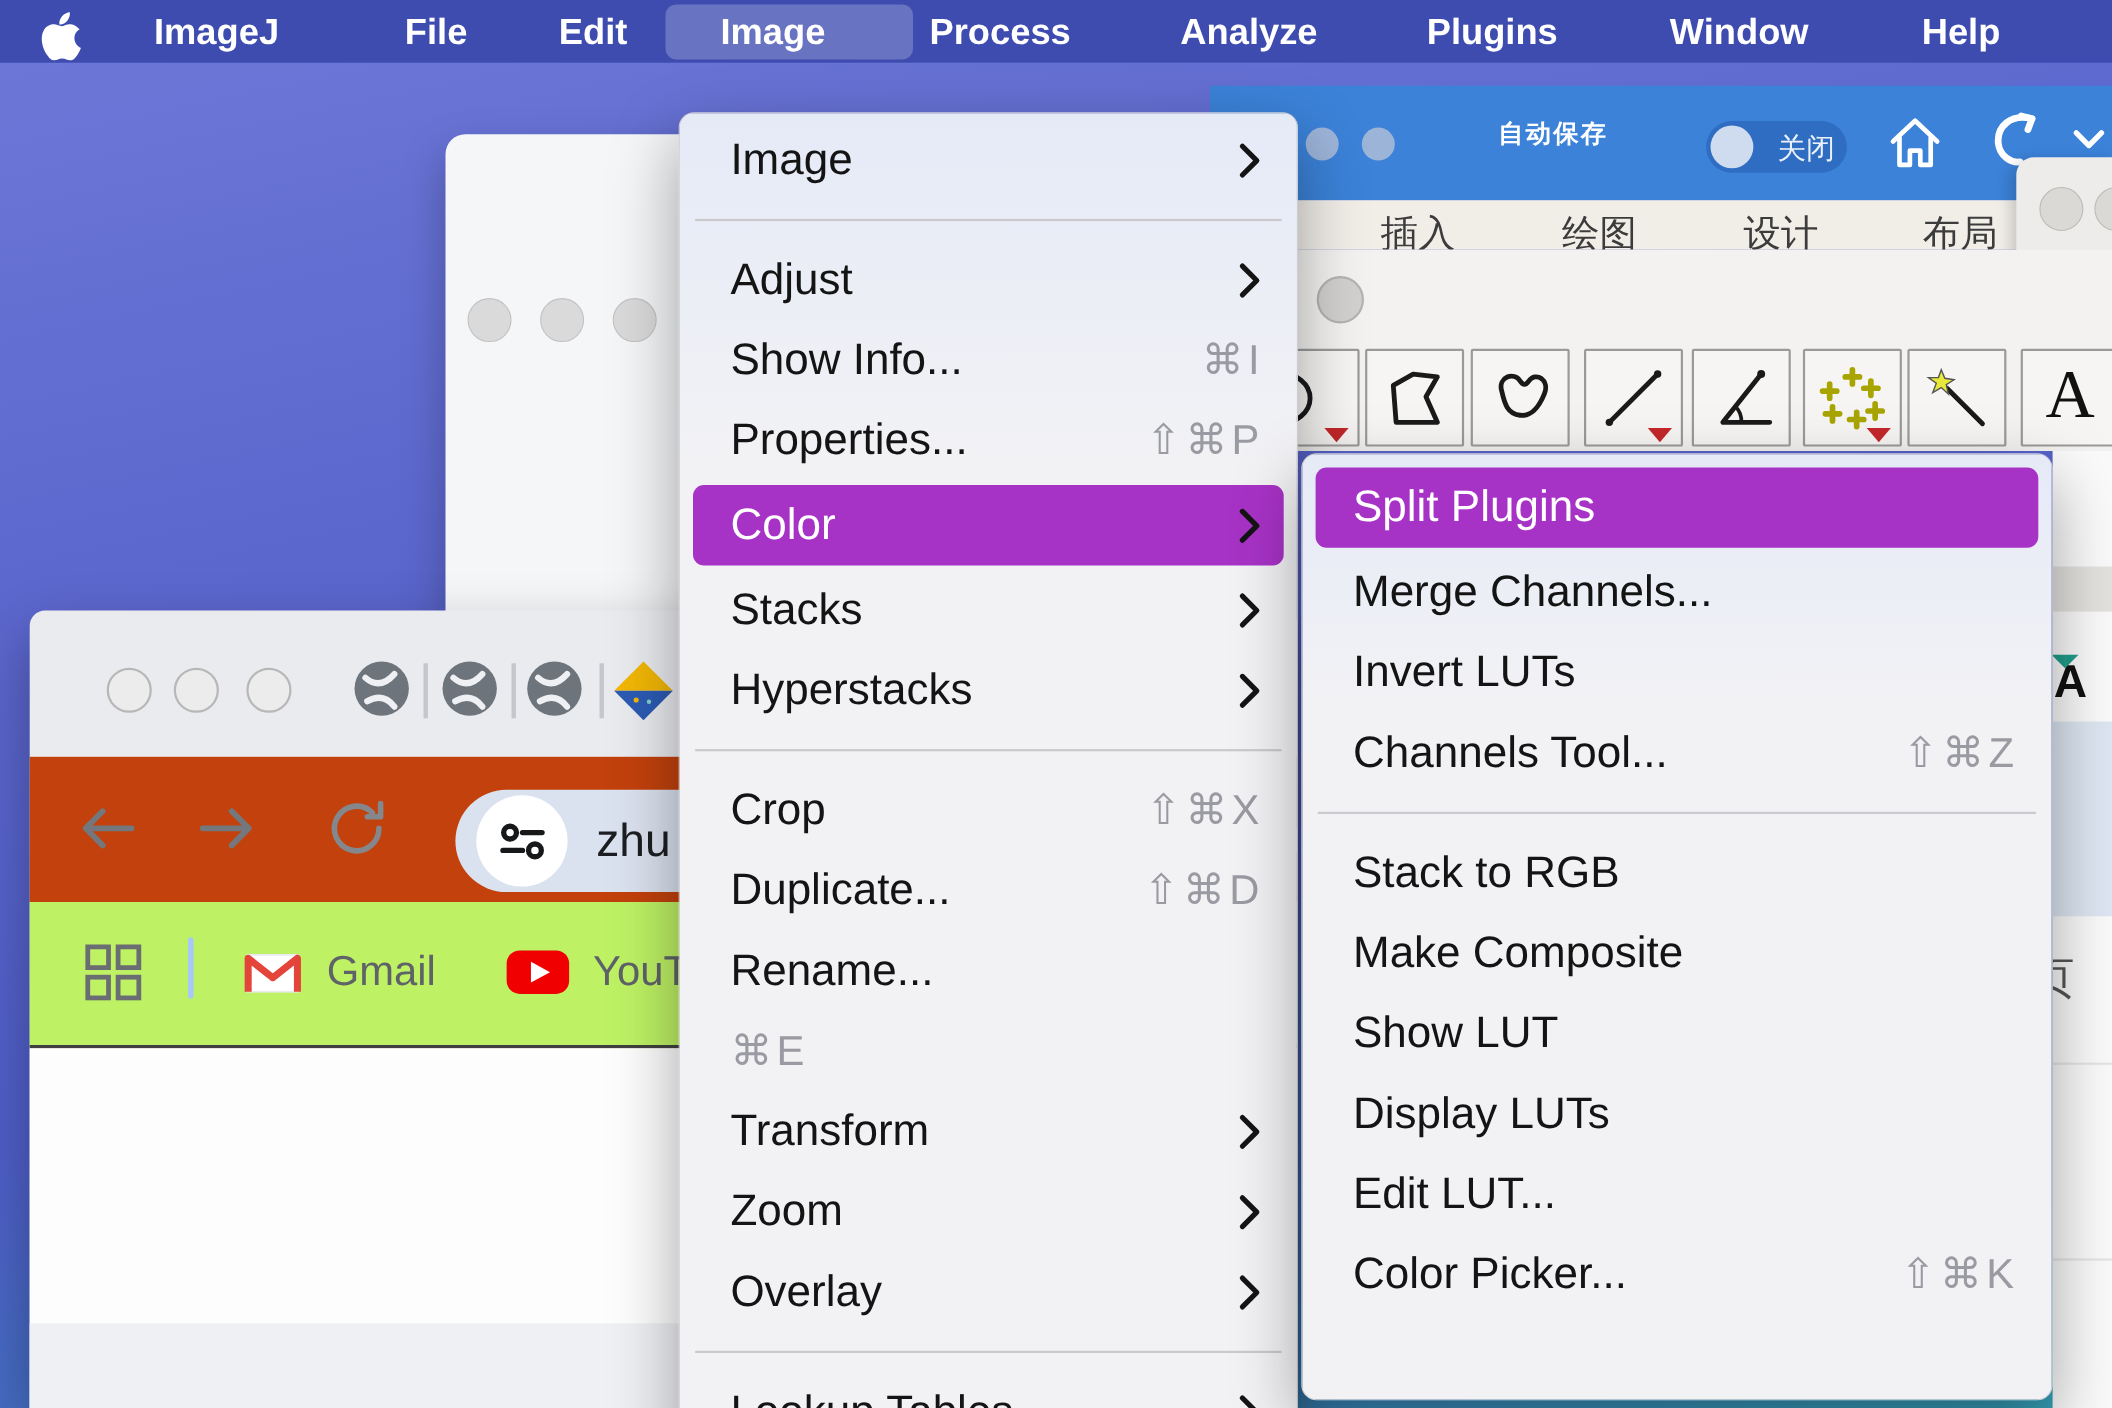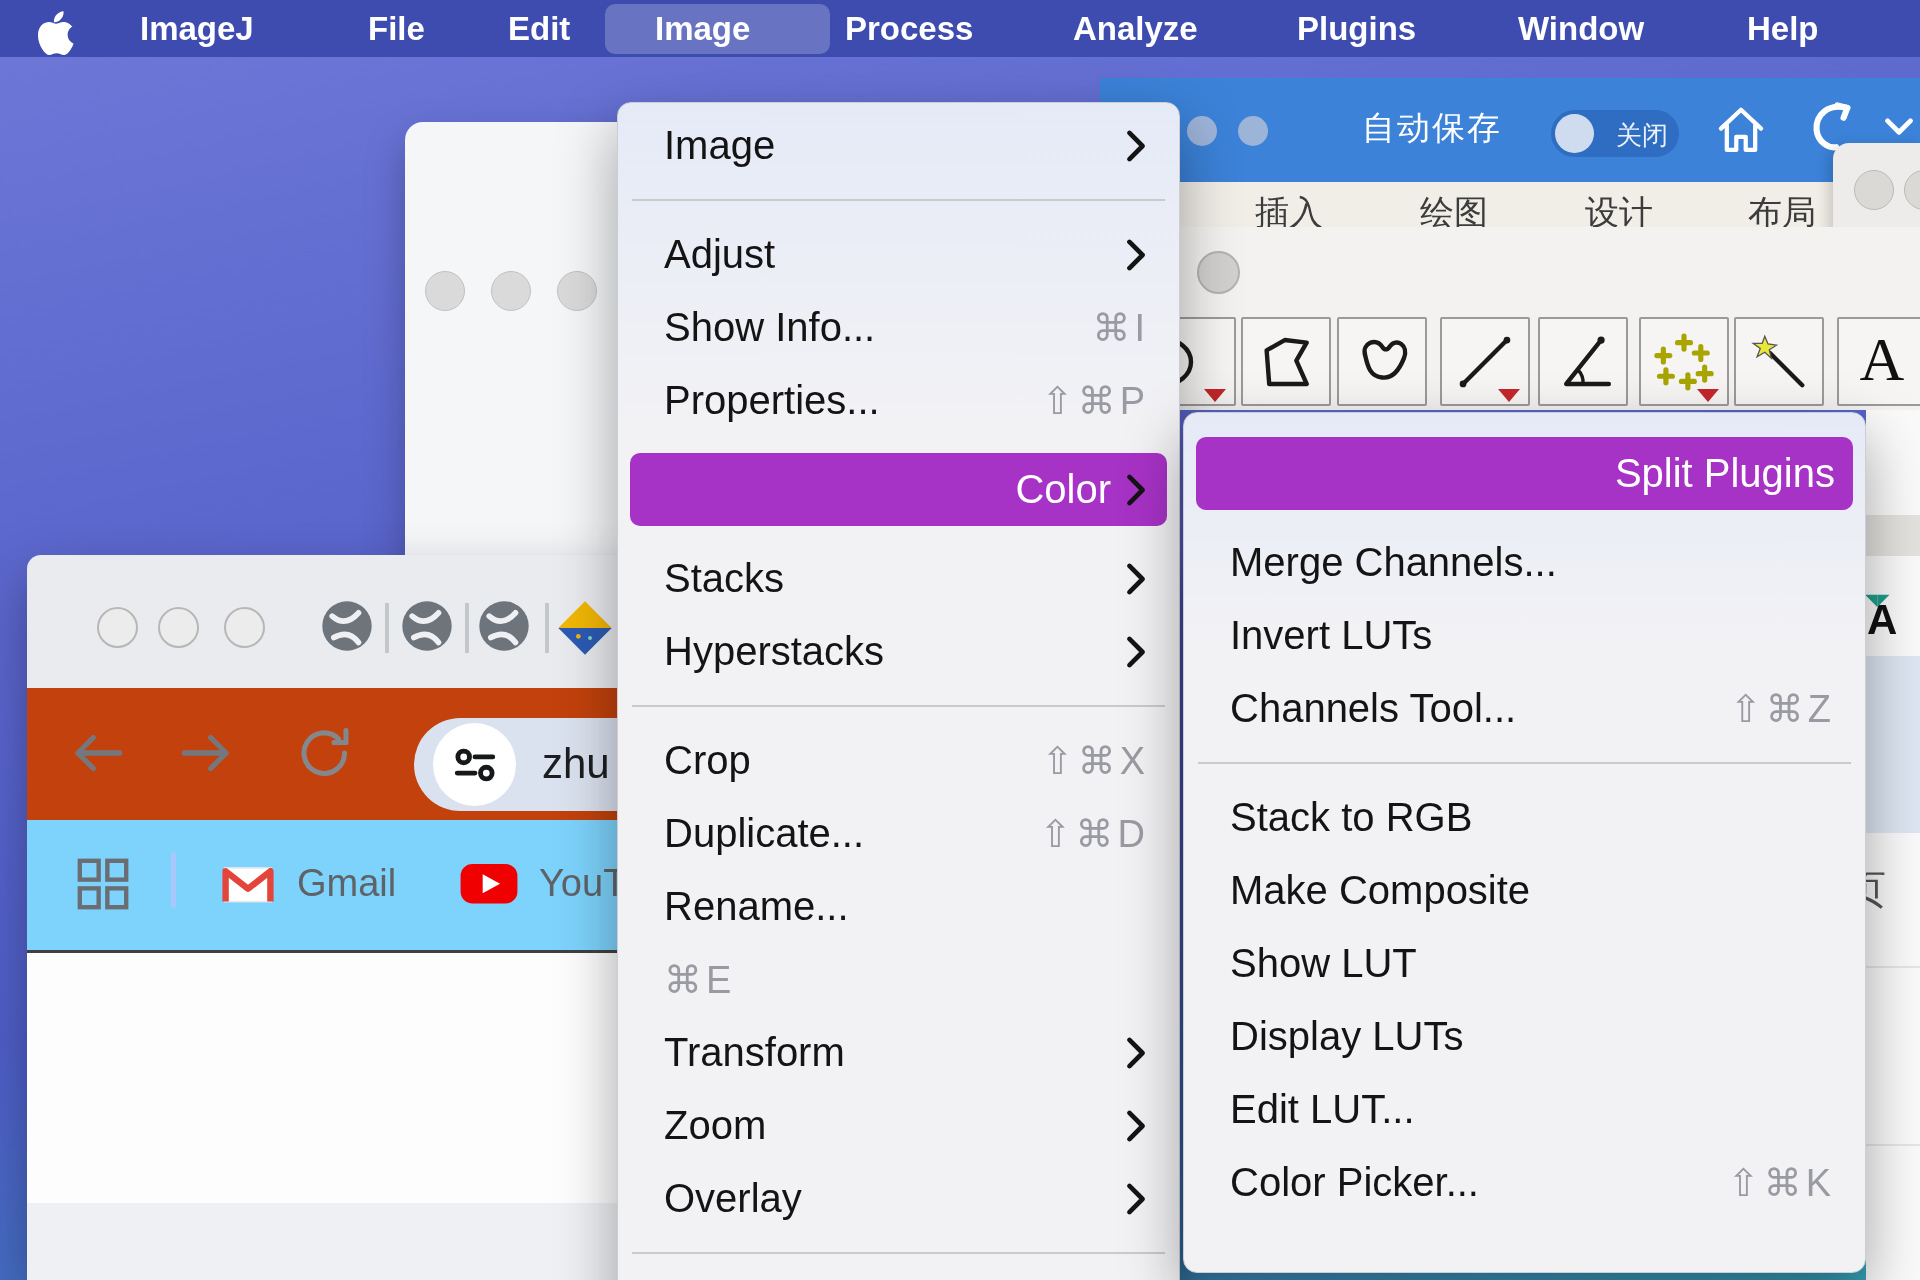--- a/index.html
+++ b/index.html
@@ -19,21 +19,21 @@
 
   
   #plainwin{left:405px;top:122px;width:280px;height:440px;background:#f5f6f8;
     border-radius:18px 0 0 0;box-shadow:0 18px 40px rgba(0,0,0,0.25);z-index:5;}
   #plainwin .tl{position:absolute;top:149px;width:38px;height:38px;border-radius:50%;
     background:#dadada;border:1px solid #c2c2c4;}
 
   
   #word-title{left:1100px;top:78px;width:820px;height:104px;background:#3b82d8;z-index:6;}
   #word-title .wtl{position:absolute;top:38px;width:30px;height:30px;border-radius:50%;background:#9db4d9;}
-  #autosave{position:absolute;left:262px;top:28px;color:#fff;font-size:33px;font-weight:400;letter-spacing:2px;}
+  #autosave{position:absolute;left:262px;top:28px;color:#fff;font-size:23px;font-weight:700;letter-spacing:2px;}
   #toggle{position:absolute;left:451px;top:32px;width:128px;height:47px;border-radius:24px;
     background:#2f6dc2;}
   #toggle .knob{position:absolute;left:4px;top:4px;width:39px;height:39px;border-radius:50%;background:#cfdcf0;}
   #toggle .tlabel{position:absolute;left:65px;top:8px;color:#eaf1fb;font-size:26px;}
   #home-icon{position:absolute;left:615px;top:24px;}
   #undo-icon{position:absolute;left:708px;top:22px;}
   #chev-down{position:absolute;left:784px;top:40px;}
   #ribbon{left:1100px;top:182px;width:820px;height:45px;background:#f1eee8;overflow:hidden;z-index:6;}
   .ribbon-tab{position:absolute;top:8px;font-size:34px;color:#3c3c3c;}
   #word-sliver{left:1866px;top:410px;width:54px;height:870px;background:#fbfafa;overflow:hidden;z-index:6;}
@@ -71,41 +71,41 @@
     background:#ececec;border:2px solid #b7b7b7;}
   .pintab{position:absolute;top:43px;}
   .tabsep{position:absolute;top:48px;width:4px;height:50px;background:#c3c7cc;}
   #toolrow{position:absolute;left:0;top:133px;width:100%;height:132px;background:#c2410c;}
   .navicon{position:absolute;top:36px;}
   #addr-pill{position:absolute;left:387px;top:30px;width:766px;height:93px;border-radius:47px;
     background:#dbe2ef;}
   #addr-circle{position:absolute;left:19px;top:5px;width:83px;height:83px;border-radius:50%;background:#fff;}
   #addr-circle svg{position:absolute;left:50%;top:50%;transform:translate(-50%,-50%);}
   #addr-text{position:absolute;left:128px;top:22px;font-size:42px;color:#1c1e21;}
-  #bookmarks{position:absolute;left:0;top:265px;width:100%;height:130px;background:#7dd3fc;
+  #bookmarks{position:absolute;left:0;top:265px;width:100%;height:130px;background:#bef264;
     border-bottom:3px solid #404040;}
   #apps-grid{position:absolute;left:47px;top:35px;}
   #bm-sep{position:absolute;left:144px;top:32px;width:5px;height:56px;background:#a8c7fa;border-radius:3px;}
   .bm{position:absolute;top:0;height:130px;}
   .bm svg{position:absolute;top:40px;}
   .bm .bm-label{position:absolute;top:42px;font-size:38px;color:#5f6368;white-space:nowrap;}
   #content{position:absolute;left:0;top:398px;width:100%;height:327px;background:#fdfdfd;}
   #content .foot{position:absolute;left:0;top:250px;width:100%;height:77px;background:#eef0f3;}
 
   
   .menu-panel{background:linear-gradient(#e5eaf7,#f2f2f5 26%);border:1px solid #cdced3;
     border-radius:14px;box-shadow:0 24px 60px rgba(0,0,0,0.35);z-index:30;}
   #main-menu{left:617px;top:102px;width:563px;height:1220px;padding-top:6px;box-sizing:border-box;}
   #sub-menu{left:1183px;top:412px;width:683px;height:861px;padding-top:8px;box-sizing:border-box;z-index:31;}
   .menu-item{position:relative;height:73px;display:flex;align-items:center;
     padding:0 30px 0 46px;font-size:40px;color:#141414;}
   .menu-item .label{flex:1 1 auto;white-space:nowrap;}
   .menu-item .shortcut{color:#9a9aa2;font-size:38px;letter-spacing:4px;white-space:nowrap;}
   .menu-item svg.chev{flex:0 0 auto;margin-left:12px;}
-  .menu-item.hl{margin:16px 12px;padding:0 18px 0 34px;border-radius:10px;background:#a732c6;color:#fff;text-align:right;}
+  .menu-item.hl{margin:4px 12px;padding:0 18px 0 34px;border-radius:10px;background:#a732c6;color:#fff;}
   .menu-sep{height:36px;display:flex;align-items:center;padding:0 14px;}
   .menu-sep .line{width:100%;height:2px;background:#c9c9ce;}
 </style>
 </head>
 <body>
 
 <div id="screen">
 
   <div id="desktop" class="abs"></div>
 

